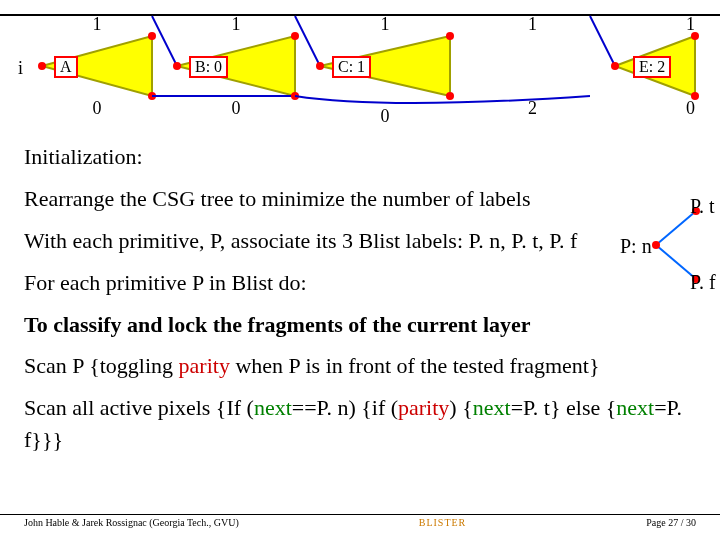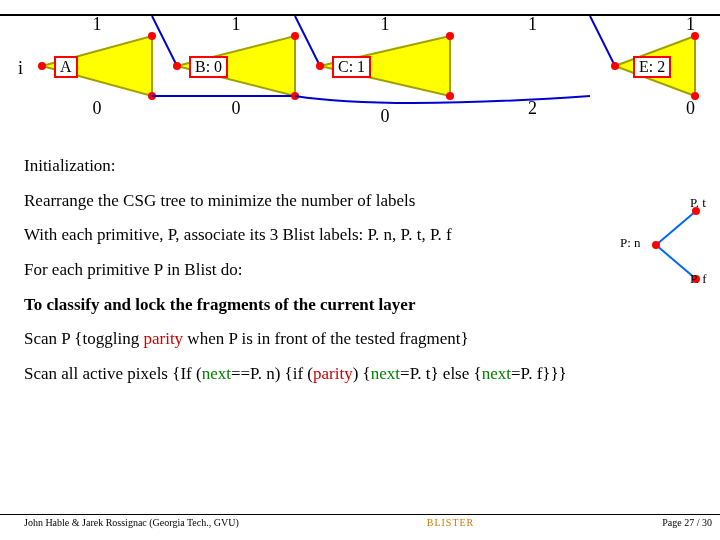--- a/index.html
+++ b/index.html
@@ -98,46 +98,46 @@
   .pt-tree svg {
     position: absolute;
     left: 0;
     top: 0;
     width: 120px;
     height: 80px;
     overflow: visible;
   }
   .pt-lbl {
     position: absolute;
-    font-size: 13px;
+    font-size: 20px;
   }
   
   .body {
-    margin-top: 26px;
-    font-size: 17px;
+    margin-top: 13px;
+    font-size: 22px;
     line-height: 1.45;
     font-family: Liberation Serif, serif;
   }
   .body p {
     margin: 4px 0 10px 0;
   }
   .indent1 { margin-left: 12px; }
   .indent2 { margin-left: 18px; }
   b.kw { font-weight: bold; }
   .red { color: #cc0000; }
   .green { color: #008000; }
   
   .footer {
     position: absolute;
     left: 0;
     right: 0;
     bottom: 12px;
     border-top: 1px solid #000;
     font-size: 10px;
-    padding: 2px 8px 0 24px;
+    padding: 2px 24px 0 24px;
     box-sizing: border-box;
     display: flex;
     justify-content: space-between;
     color: #000;
   }
   .footer .ftr-center {
     color: #cc7a00;
     letter-spacing: 1px;
   }
 </style>

